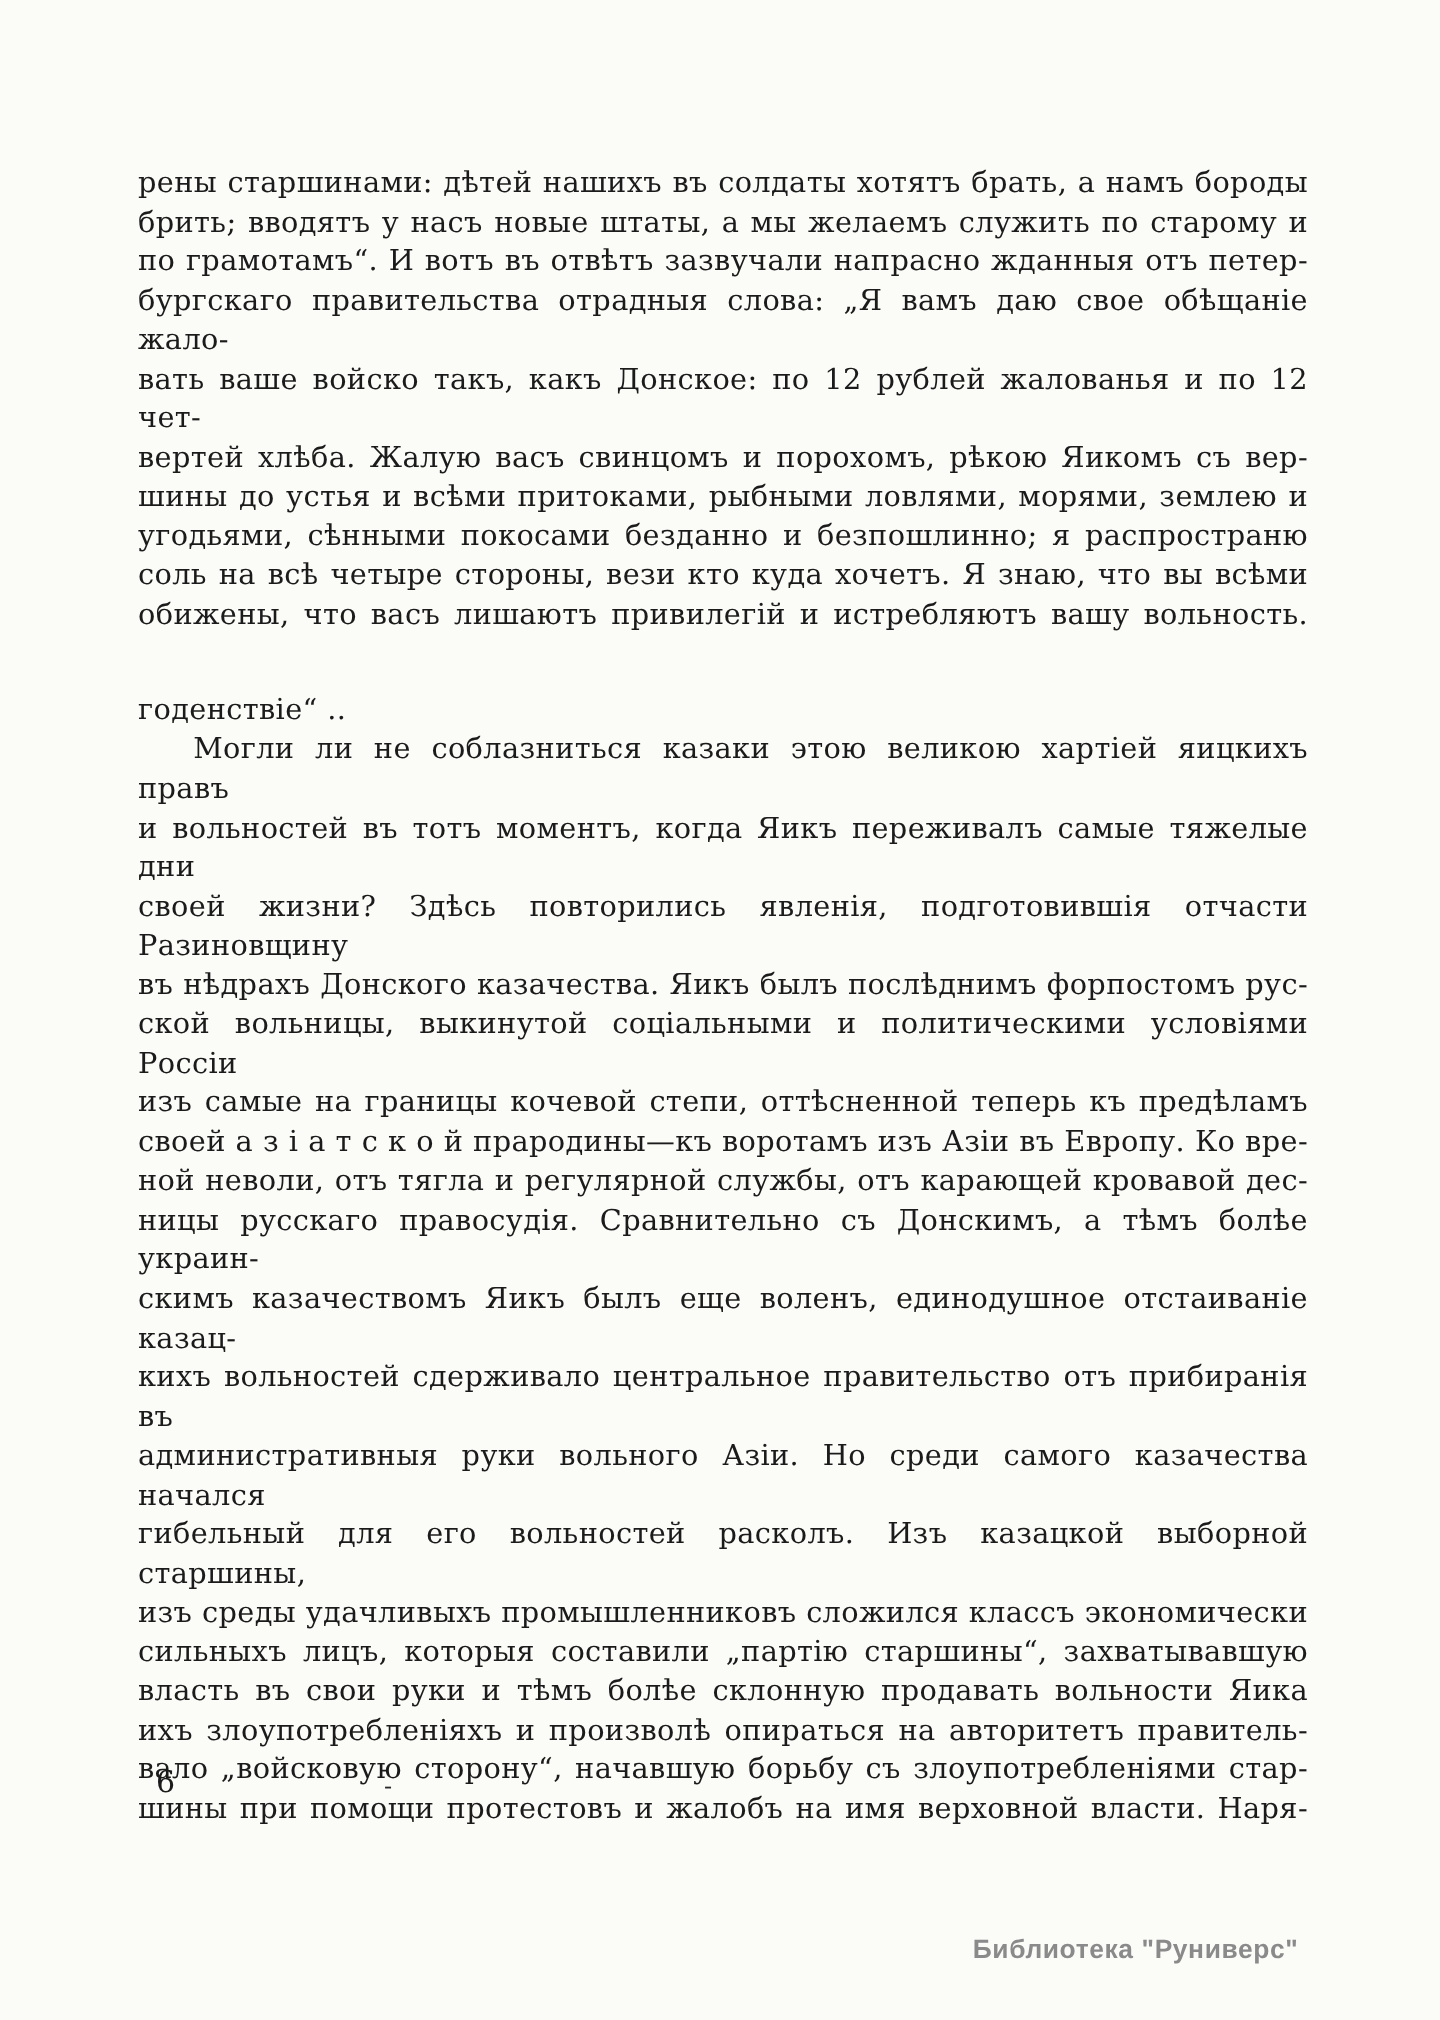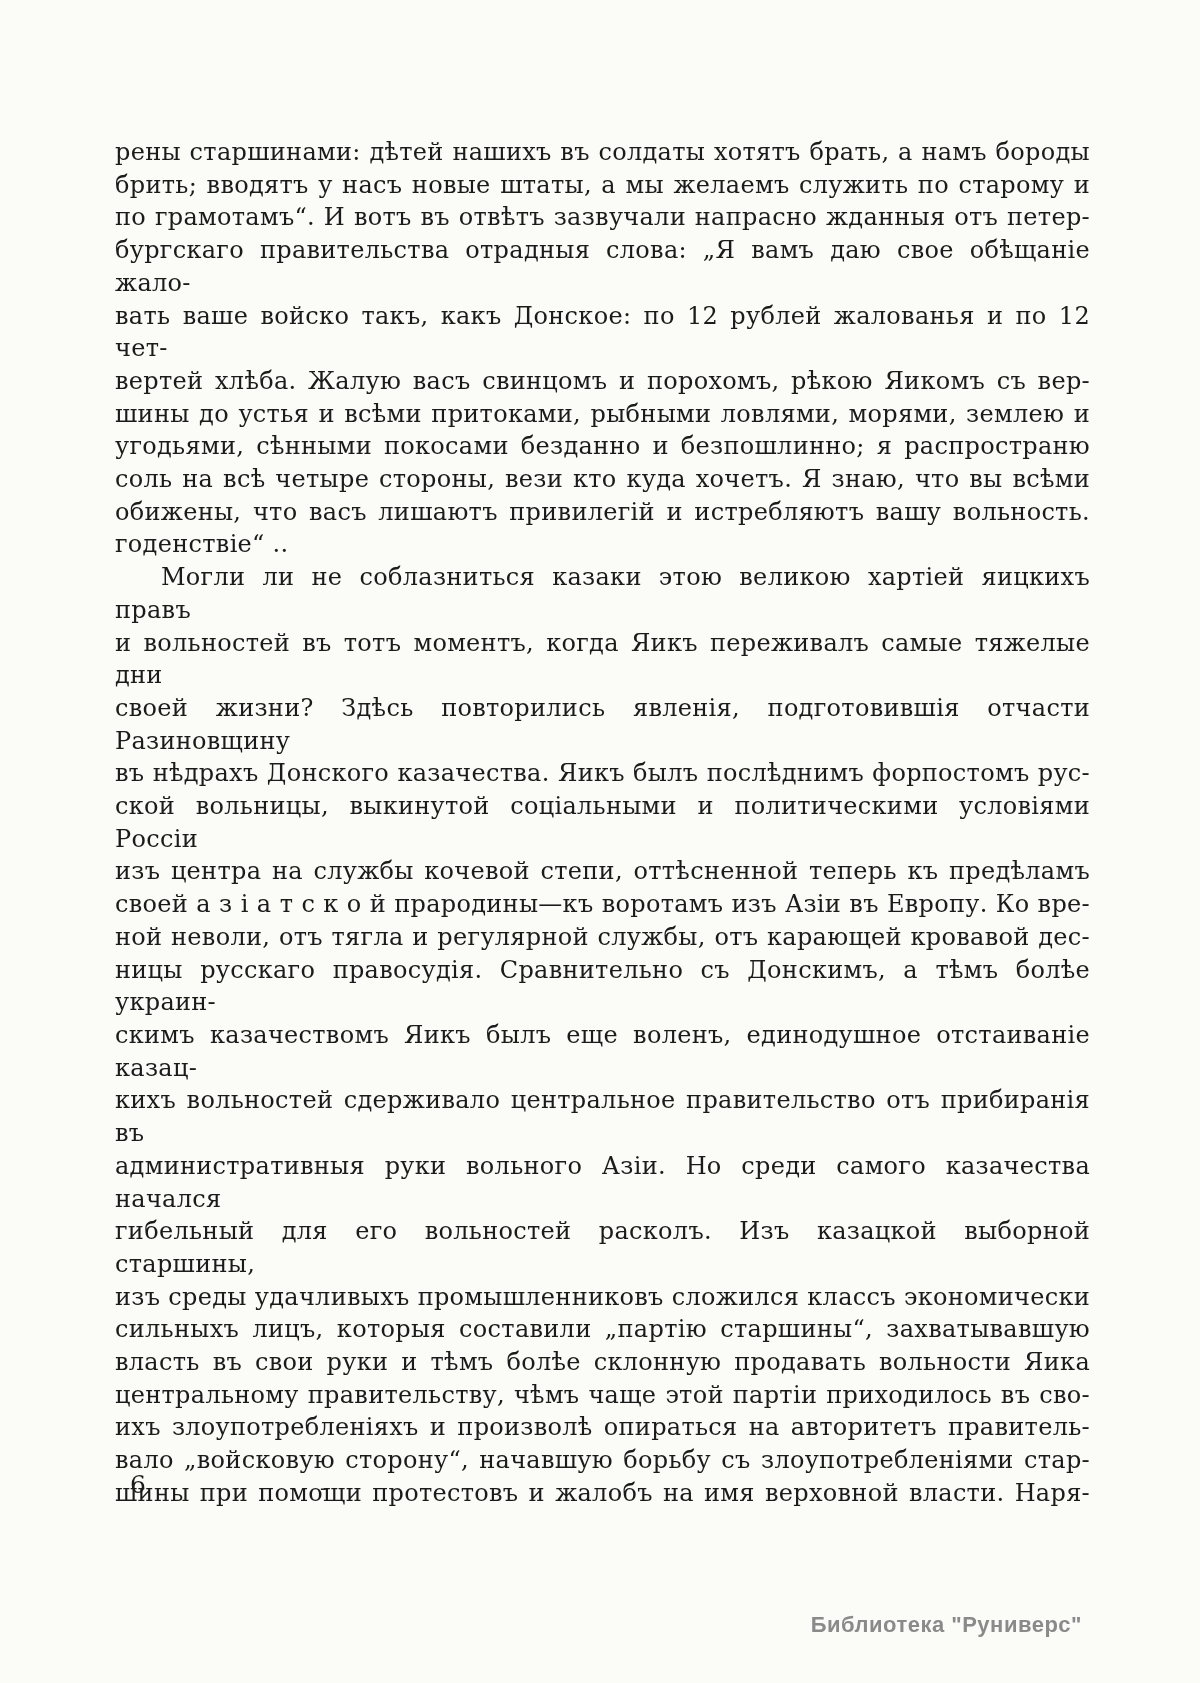--- a/index.html
+++ b/index.html
@@ -24,20 +24,21 @@
   .line {
     font-size: 24px;
     line-height: 32.7px;
     letter-spacing: 0.3px;
     text-align: justify;
     text-align-last: justify;
     white-space: normal;
   }
   .para.no-justify-last .line:last-child {
     text-align-last: left;
+    margin-top: 47px;
   }
   .para.indent .line:first-child {
     text-indent: 46px;
   }
   .page-num {
     position: absolute;
     left: 130px; top: 1470px;
     font-size: 25px;
     color: #1b1b1b;
   }
@@ -75,32 +76,31 @@
         <div class="line">соль на всѣ четыре стороны, вези кто куда хочетъ. Я знаю, что вы всѣми</div>
         <div class="line">обижены, что васъ лишаютъ привилегій и истребляютъ вашу вольность.</div>
         <div class="line">годенствіе“ ..</div>
       </div>
     <div class="para indent">
         <div class="line">Могли ли не соблазниться казаки этою великою хартіей яицкихъ правъ</div>
         <div class="line">и вольностей въ тотъ моментъ, когда Яикъ переживалъ самые тяжелые дни</div>
         <div class="line">своей жизни? Здѣсь повторились явленія, подготовившія отчасти Разиновщину</div>
         <div class="line">въ нѣдрахъ Донского казачества. Яикъ былъ послѣднимъ форпостомъ рус-</div>
         <div class="line">ской вольницы, выкинутой соціальными и политическими условіями Россіи</div>
-        <div class="line">изъ центра на службы кочевой степи, оттѣсненной теперь къ предѣламъ</div>
+        <div class="line">изъ самые на границы кочевой степи, оттѣсненной теперь къ предѣламъ</div>
         <div class="line">своей а&nbsp;з&nbsp;і&nbsp;а&nbsp;т&nbsp;с&nbsp;к&nbsp;о&nbsp;й прародины—къ воротамъ изъ Азіи въ Европу. Ко вре-</div>
         <div class="line">ной неволи, отъ тягла и регулярной службы, отъ карающей кровавой дес-</div>
         <div class="line">ницы русскаго правосудія. Сравнительно съ Донскимъ, а тѣмъ болѣе украин-</div>
         <div class="line">скимъ казачествомъ Яикъ былъ еще воленъ, единодушное отстаиваніе казац-</div>
         <div class="line">кихъ вольностей сдерживало центральное правительство отъ прибиранія въ</div>
         <div class="line">административныя руки вольного Азіи. Но среди самого казачества начался</div>
         <div class="line">гибельный для его вольностей расколъ. Изъ казацкой выборной старшины,</div>
         <div class="line">изъ среды удачливыхъ промышленниковъ сложился классъ экономически</div>
         <div class="line">сильныхъ лицъ, которыя составили „партію старшины“, захватывавшую</div>
         <div class="line">власть въ свои руки и тѣмъ болѣе склонную продавать вольности Яика</div>
-        <div class="line">центральному правительству, чѣмъ чаще этой партіи приходилось въ сво-</div>
         <div class="line">ихъ злоупотребленіяхъ и произволѣ опираться на авторитетъ правитель-</div>
         <div class="line">вало „войсковую сторону“, начавшую борьбу съ злоупотребленіями стар-</div>
         <div class="line">шины при помощи протестовъ и жалобъ на имя верховной власти. Наря-</div>
       </div>
   </div>
 
   <span class="page-num">6</span>
 
   <span class="stray-mark">-</span>
 

